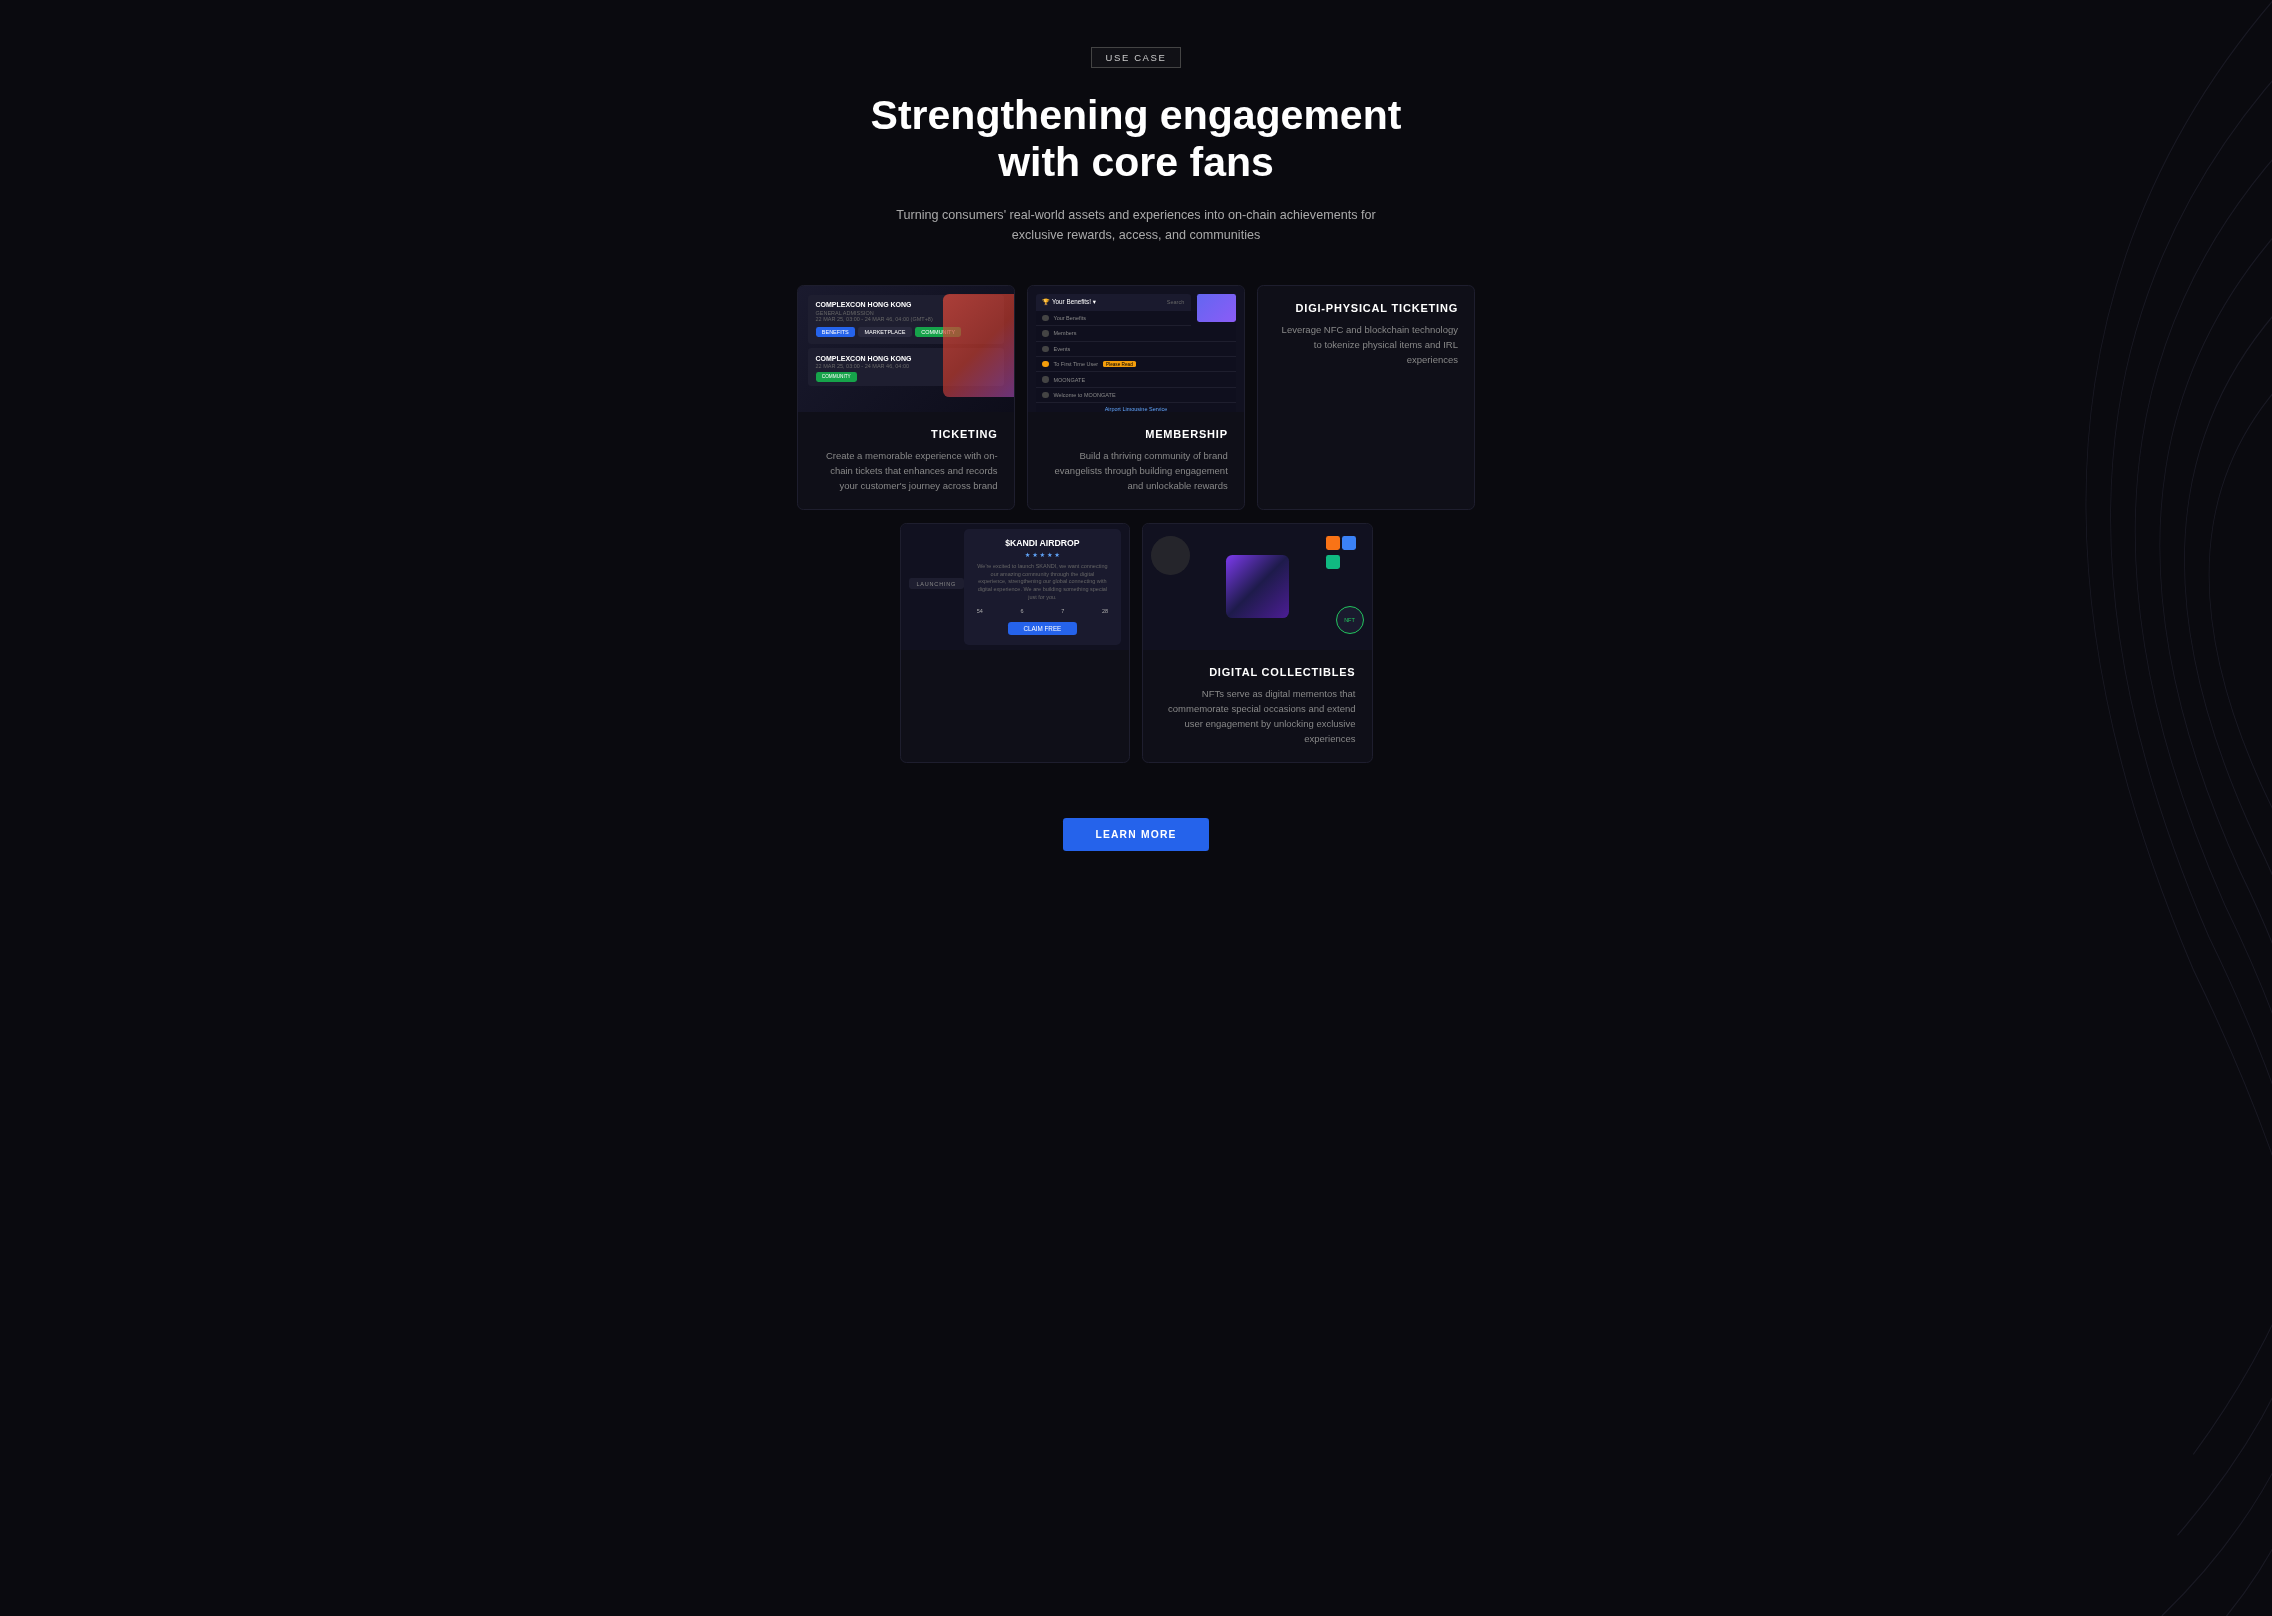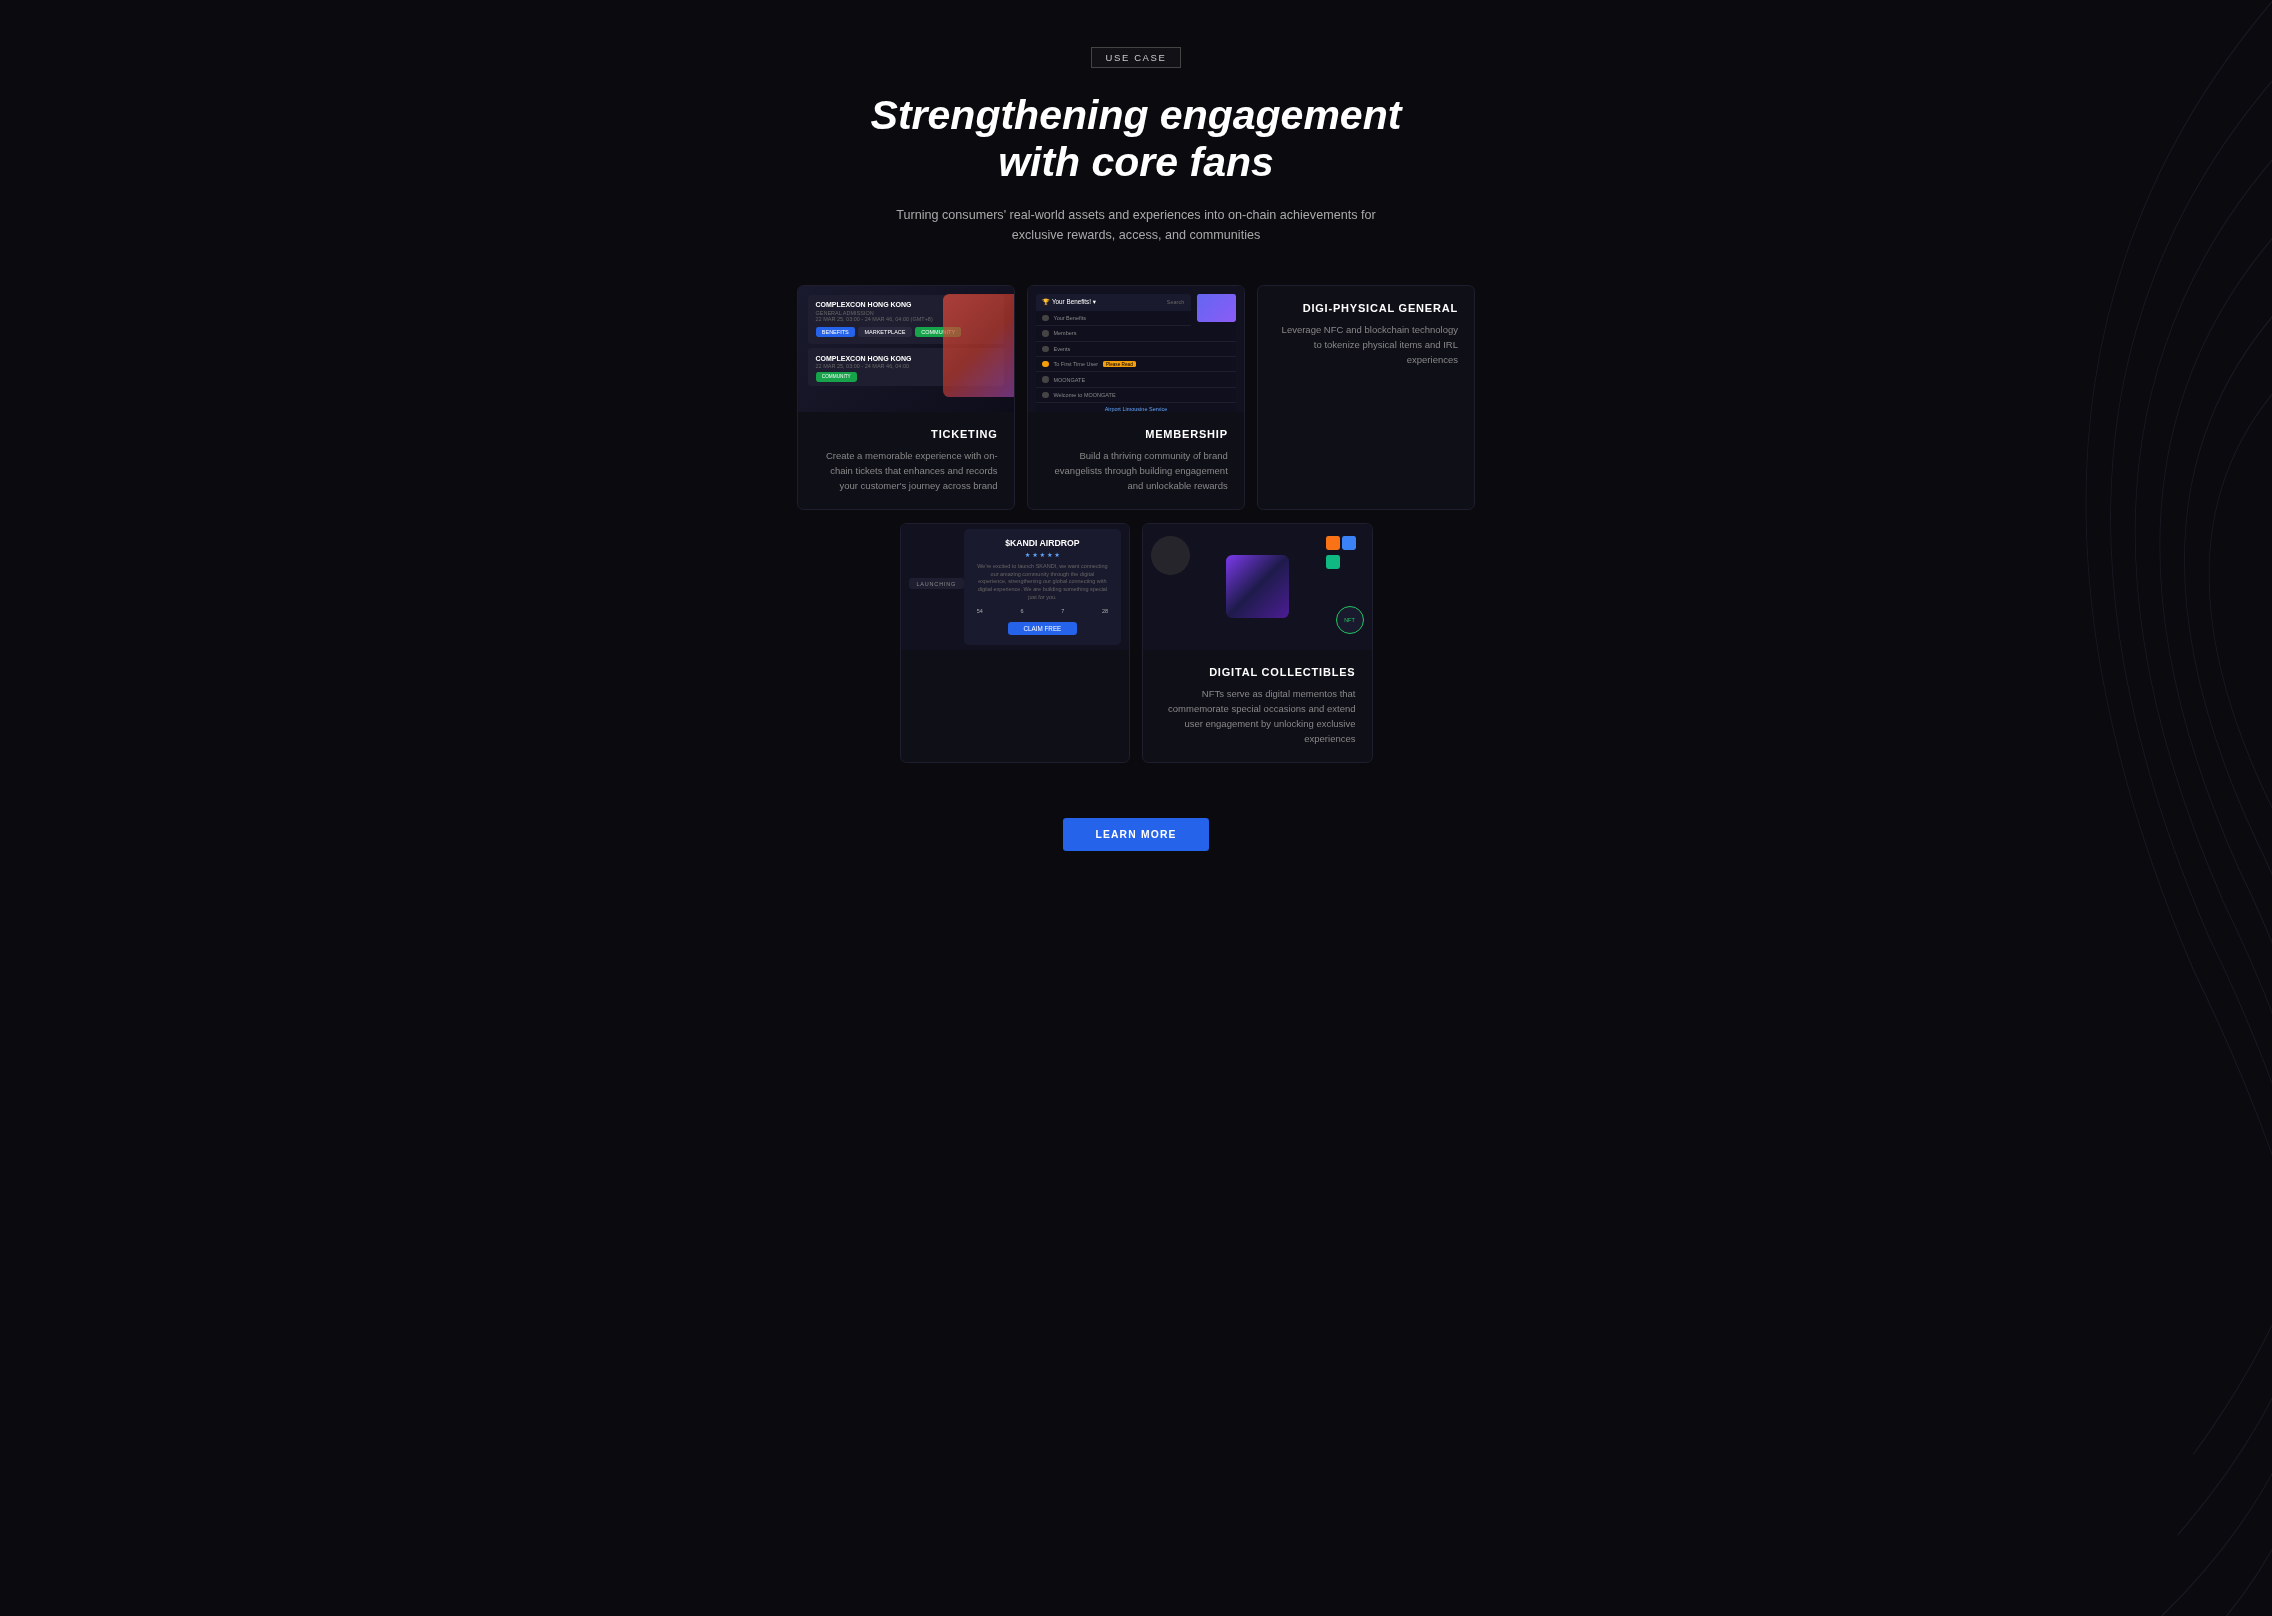--- a/index.html
+++ b/index.html
@@ -36,21 +36,20 @@
       margin-bottom: 24px;
       background: rgba(255,255,255,0.03);
     }
 
     .main-title {
       font-size: 41px;
       font-weight: 700;
       line-height: 1.15;
       margin-bottom: 19px;
       color: #ffffff;
-      font-style: italic;
     }
 
     .subtitle {
       font-size: 12.6px;
       color: #aaa;
       line-height: 1.6;
       max-width: 505px;
       margin: 0 auto 39px;
     }
 
@@ -538,21 +537,21 @@
         </div>
       </div>
       <div class="card-content">
         <div class="card-title">MEMBERSHIP</div>
         <div class="card-description">Build a thriving community of brand evangelists through building engagement and unlockable rewards</div>
       </div>
     </div>
 
     <div class="card">
       <div class="card-content">
-        <div class="card-title">DIGI-PHYSICAL GENERAL</div>
+        <div class="card-title">DIGI-PHYSICAL TICKETING</div>
         <div class="card-description">Leverage NFC and blockchain technology to tokenize physical items and IRL experiences</div>
       </div>
     </div>
 
   </div>
 
   
   <div class="cards-bottom">
 
     <div class="card">

